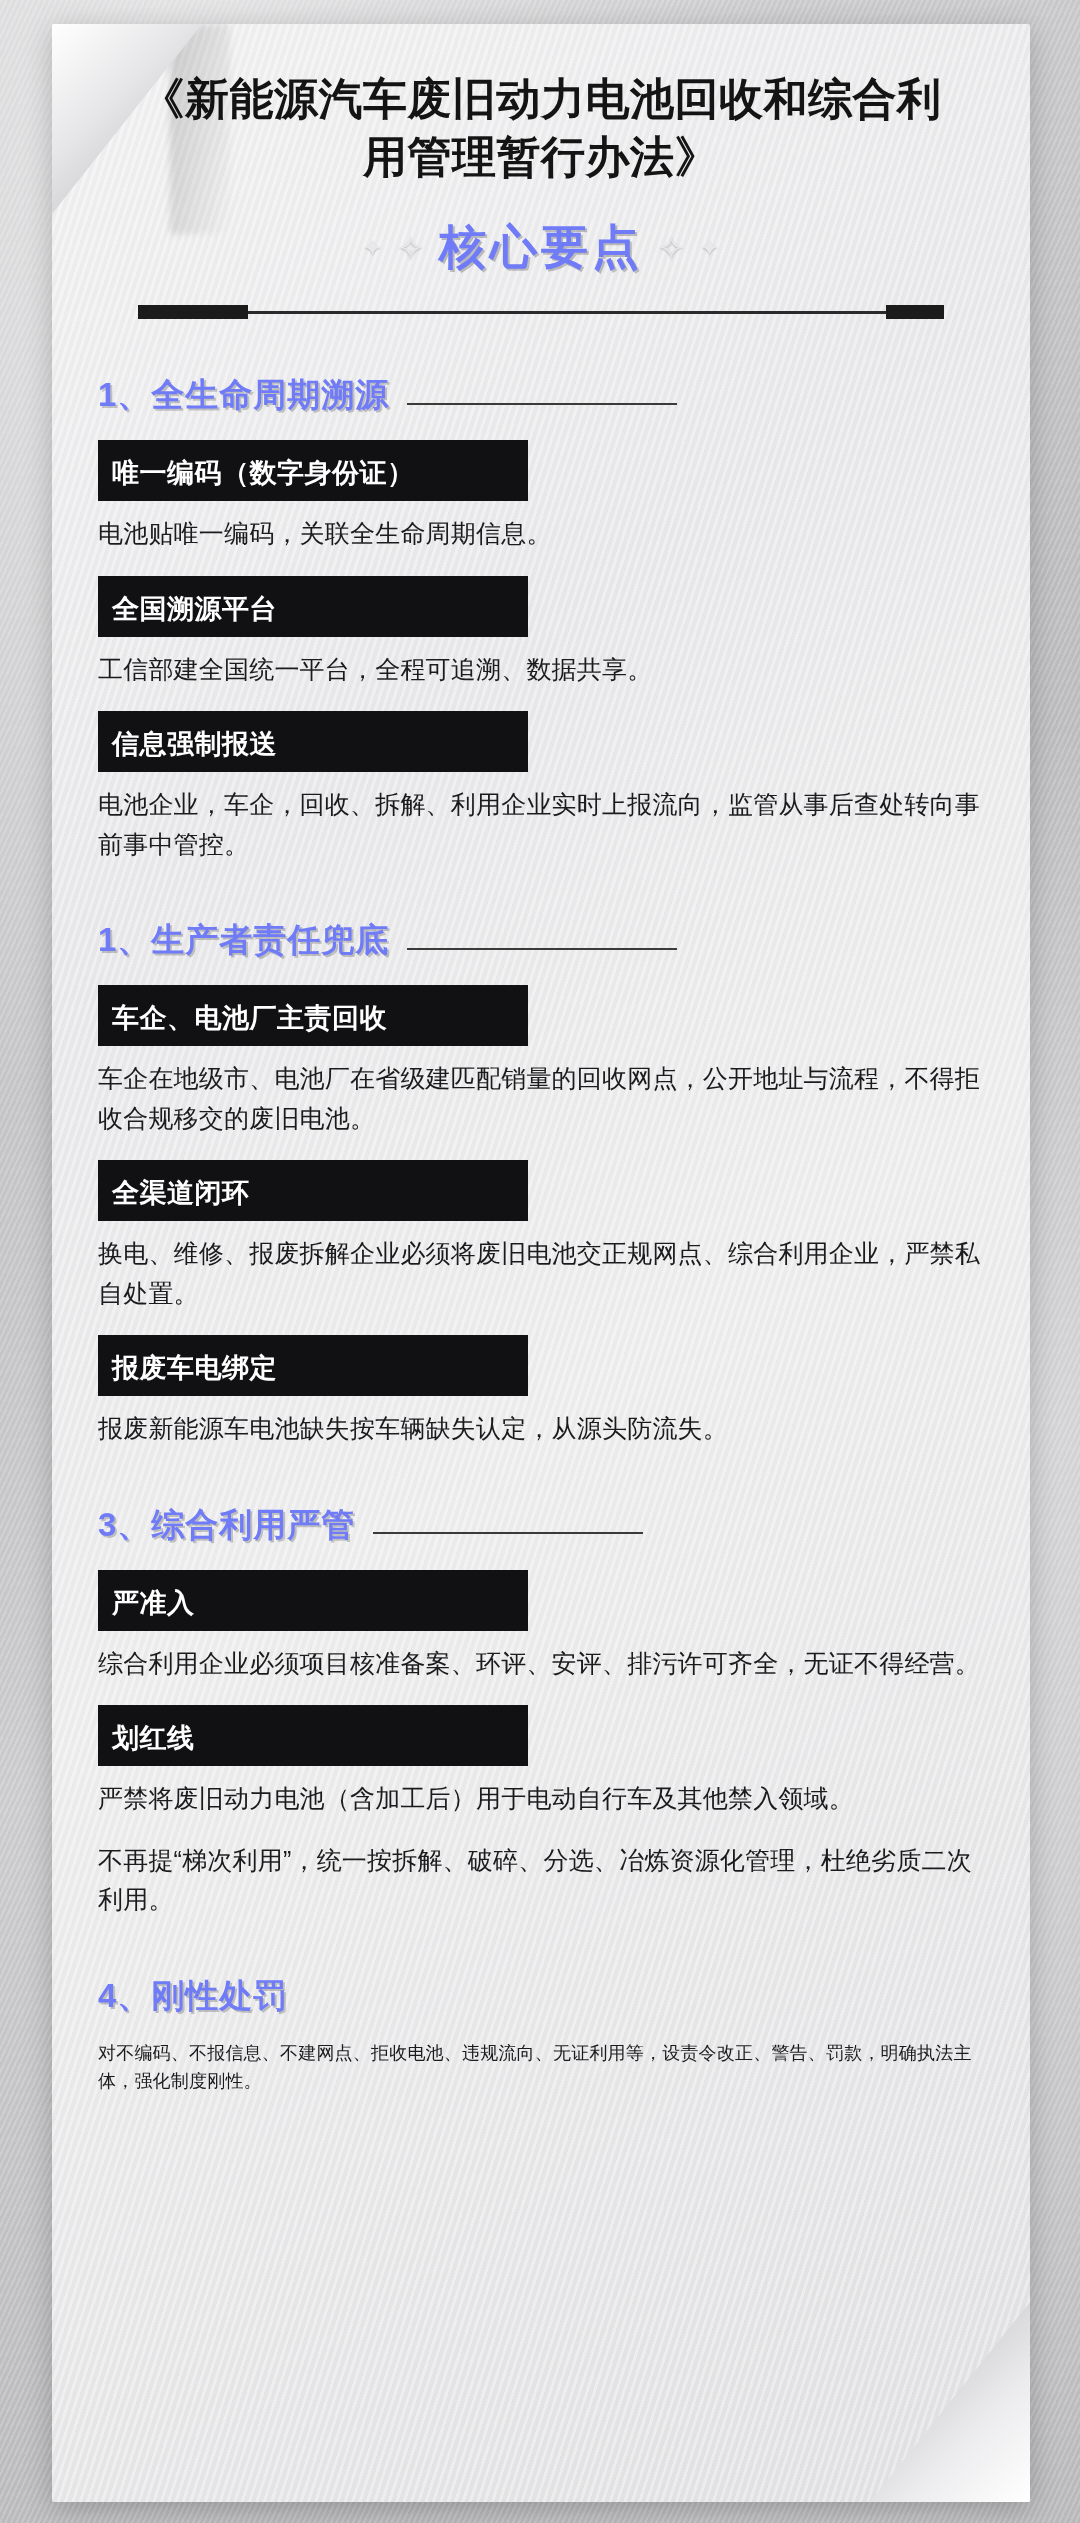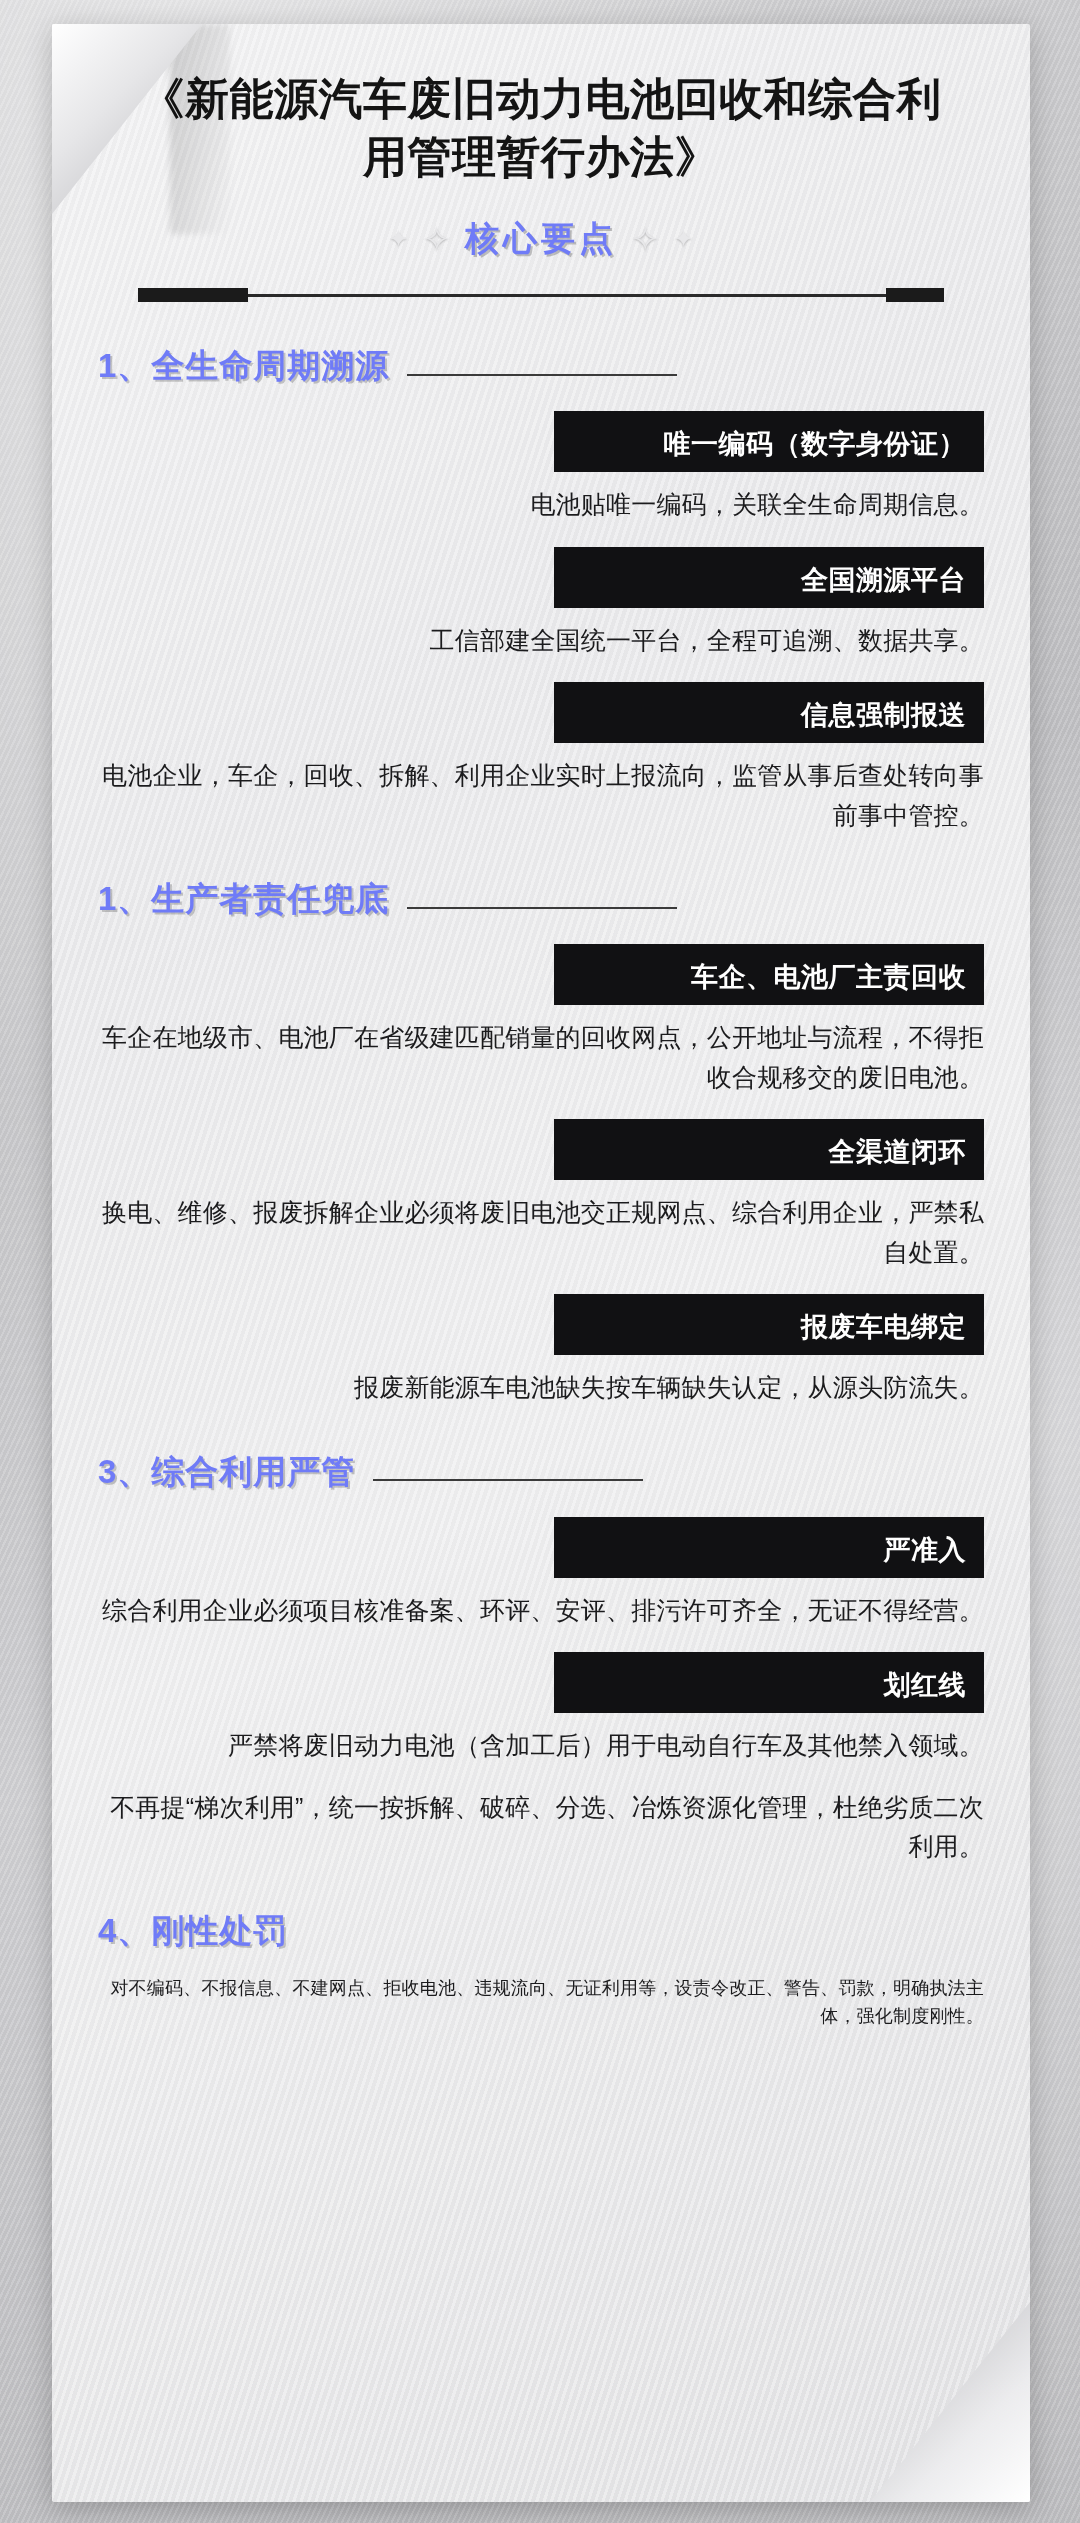--- a/index.html
+++ b/index.html
@@ -111,21 +111,21 @@
 
   
   .core-row {
     margin-top: 30px;
     display: flex;
     align-items: center;
     justify-content: center;
     gap: 14px;
   }
   .core-title {
-    font-size: 34px;
+    font-size: 47px;
     font-weight: bold;
     color: #6f7bf7;
     letter-spacing: 4px;
     text-shadow: 2px 2px 0 rgba(0,0,0,0.22);
     text-align: center;
   }
   .spark {
     color: #e8e8ea;
     font-size: 34px;
     line-height: 1;
@@ -150,21 +150,21 @@
     height: 3px;
     background: #2a2a2a;
   }
   .divider .cap-right {
     width: 58px;
     height: 14px;
     background: #1b1b1b;
   }
 
   
-  .section { margin-top: 42px; text-align: right; }
+  .section { margin-top: 54px; }
   .section-head {
     display: flex;
     align-items: center;
     gap: 18px;
   }
   .section-title {
     font-size: 33px;
     font-weight: bold;
     color: #6f7bf7;
     letter-spacing: 1px;

